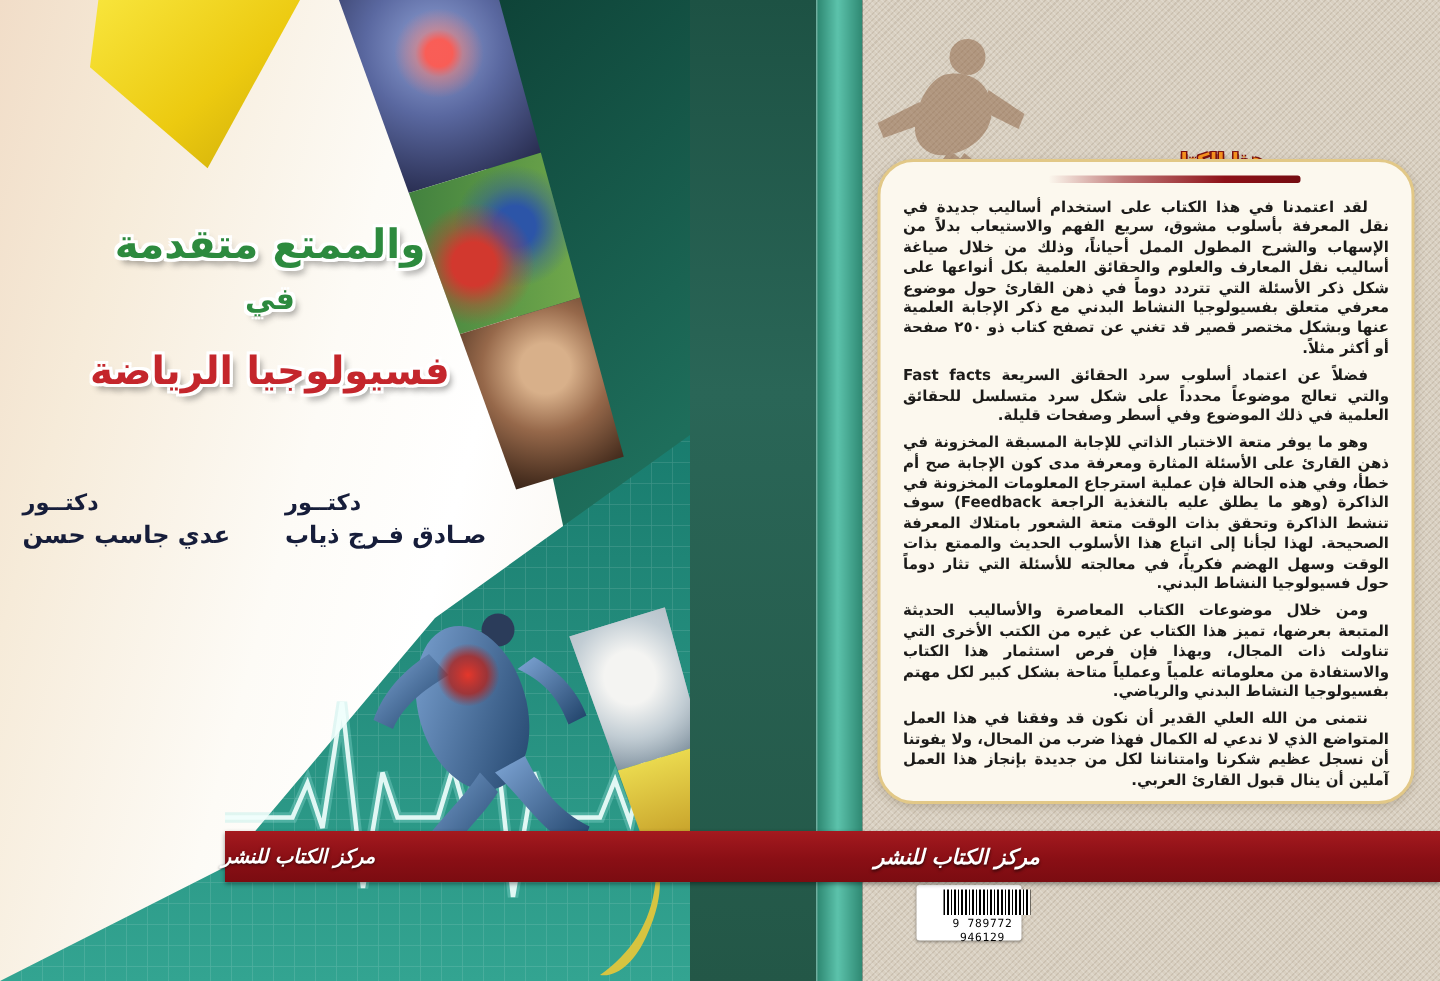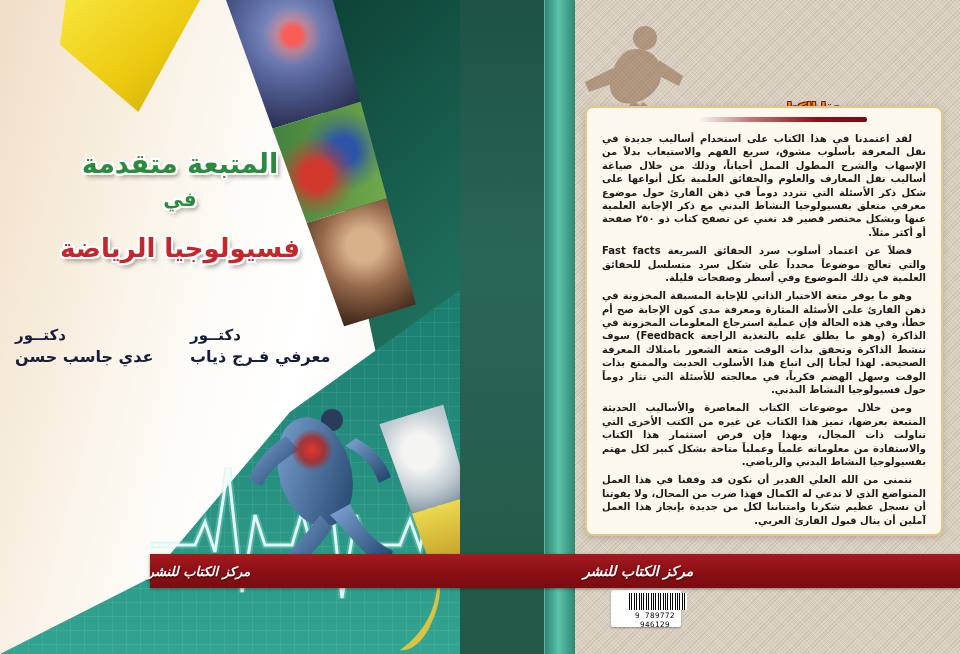--- a/index.html
+++ b/index.html
@@ -62,21 +62,21 @@
   .back{position:absolute;left:575px;top:0;width:385px;height:654px;overflow:hidden;
         background:
         repeating-linear-gradient(45deg,rgba(255,255,255,.16) 0 1px,transparent 1px 3px),
         repeating-linear-gradient(-45deg,rgba(120,100,78,.14) 0 1px,transparent 1px 3px),
         #d9d0c1;}
   .sprinter{position:absolute;left:-8px;top:16px;opacity:.5;}
   .back-header{position:absolute;left:198px;top:100px;width:145px;
         font-size:14px;font-weight:bold;color:#f6921e;letter-spacing:1px;
         text-shadow:1px 1px 0 #7a1010,-1px -1px 0 #7a1010,1px -1px 0 #7a1010,-1px 1px 0 #7a1010,2px 3px 3px rgba(0,0,0,.3);}
   .panel{position:absolute;left:10px;top:106px;width:358px;height:430px;box-sizing:border-box;
-        background:#fcf8ee;border:2px solid #e2c887;border-radius:8px;
+        background:#fcf8ee;border:2px solid #e2c887;border-radius:24px;
         padding:24px 15px 8px 15px;overflow:hidden;box-shadow:0 2px 6px rgba(90,70,40,.25);}
   .panel-bar{position:absolute;top:9px;left:112px;width:168px;height:5px;border-radius:2px;
         background:linear-gradient(90deg,rgba(142,17,24,0),rgba(142,17,24,.55) 30%,#8e1118 70%,#750c11);}
   .panel p{margin:0 0 5px;direction:rtl;text-align:justify;text-align-last:right;
         font-size:10px;line-height:1.34;font-weight:bold;color:#1c1b19;text-indent:14px;}
   
   .band{position:absolute;left:150px;top:554px;width:810px;height:34px;
         background:linear-gradient(180deg,#a41a1f,#8a0f15 55%,#7b0c11);
         box-shadow:0 1px 3px rgba(0,0,0,.4);}
   .band-logo{position:absolute;top:3px;height:28px;display:flex;align-items:center;justify-content:center;
@@ -152,29 +152,29 @@
     <div class="strip">
       <div class="ph ph-anatomy"></div>
       <div class="ph ph-wrestlers"></div>
       <div class="ph ph-bodybuilder"></div>
       <div class="ph ph-soccer"></div>
       <div class="ph ph-runner"></div>
       <div class="ph ph-yellow"></div>
     </div>
 
     <div class="title-block">
-      <div class="t1 t-outline">المتبعة متقدمة</div>
+      <div class="t1 t-outline">والممتع متقدمة</div>
       <div class="t2 t-outline">في</div>
       <div class="t3 t-outline">فسيولوجيا الرياضة</div>
     </div>
 
     <div class="authors">
       <div class="author-col">
         <div class="author-role">دكتــور</div>
-        <div class="author-name">معرفي فـرج ذياب</div>
+        <div class="author-name">صـادق فـرج ذياب</div>
       </div>
       <div class="author-col">
         <div class="author-role">دكتــور</div>
         <div class="author-name">عدي جاسب حسن</div>
       </div>
     </div>
   </div>
 
   <div class="spine">
     <div class="spine-deco"></div>

